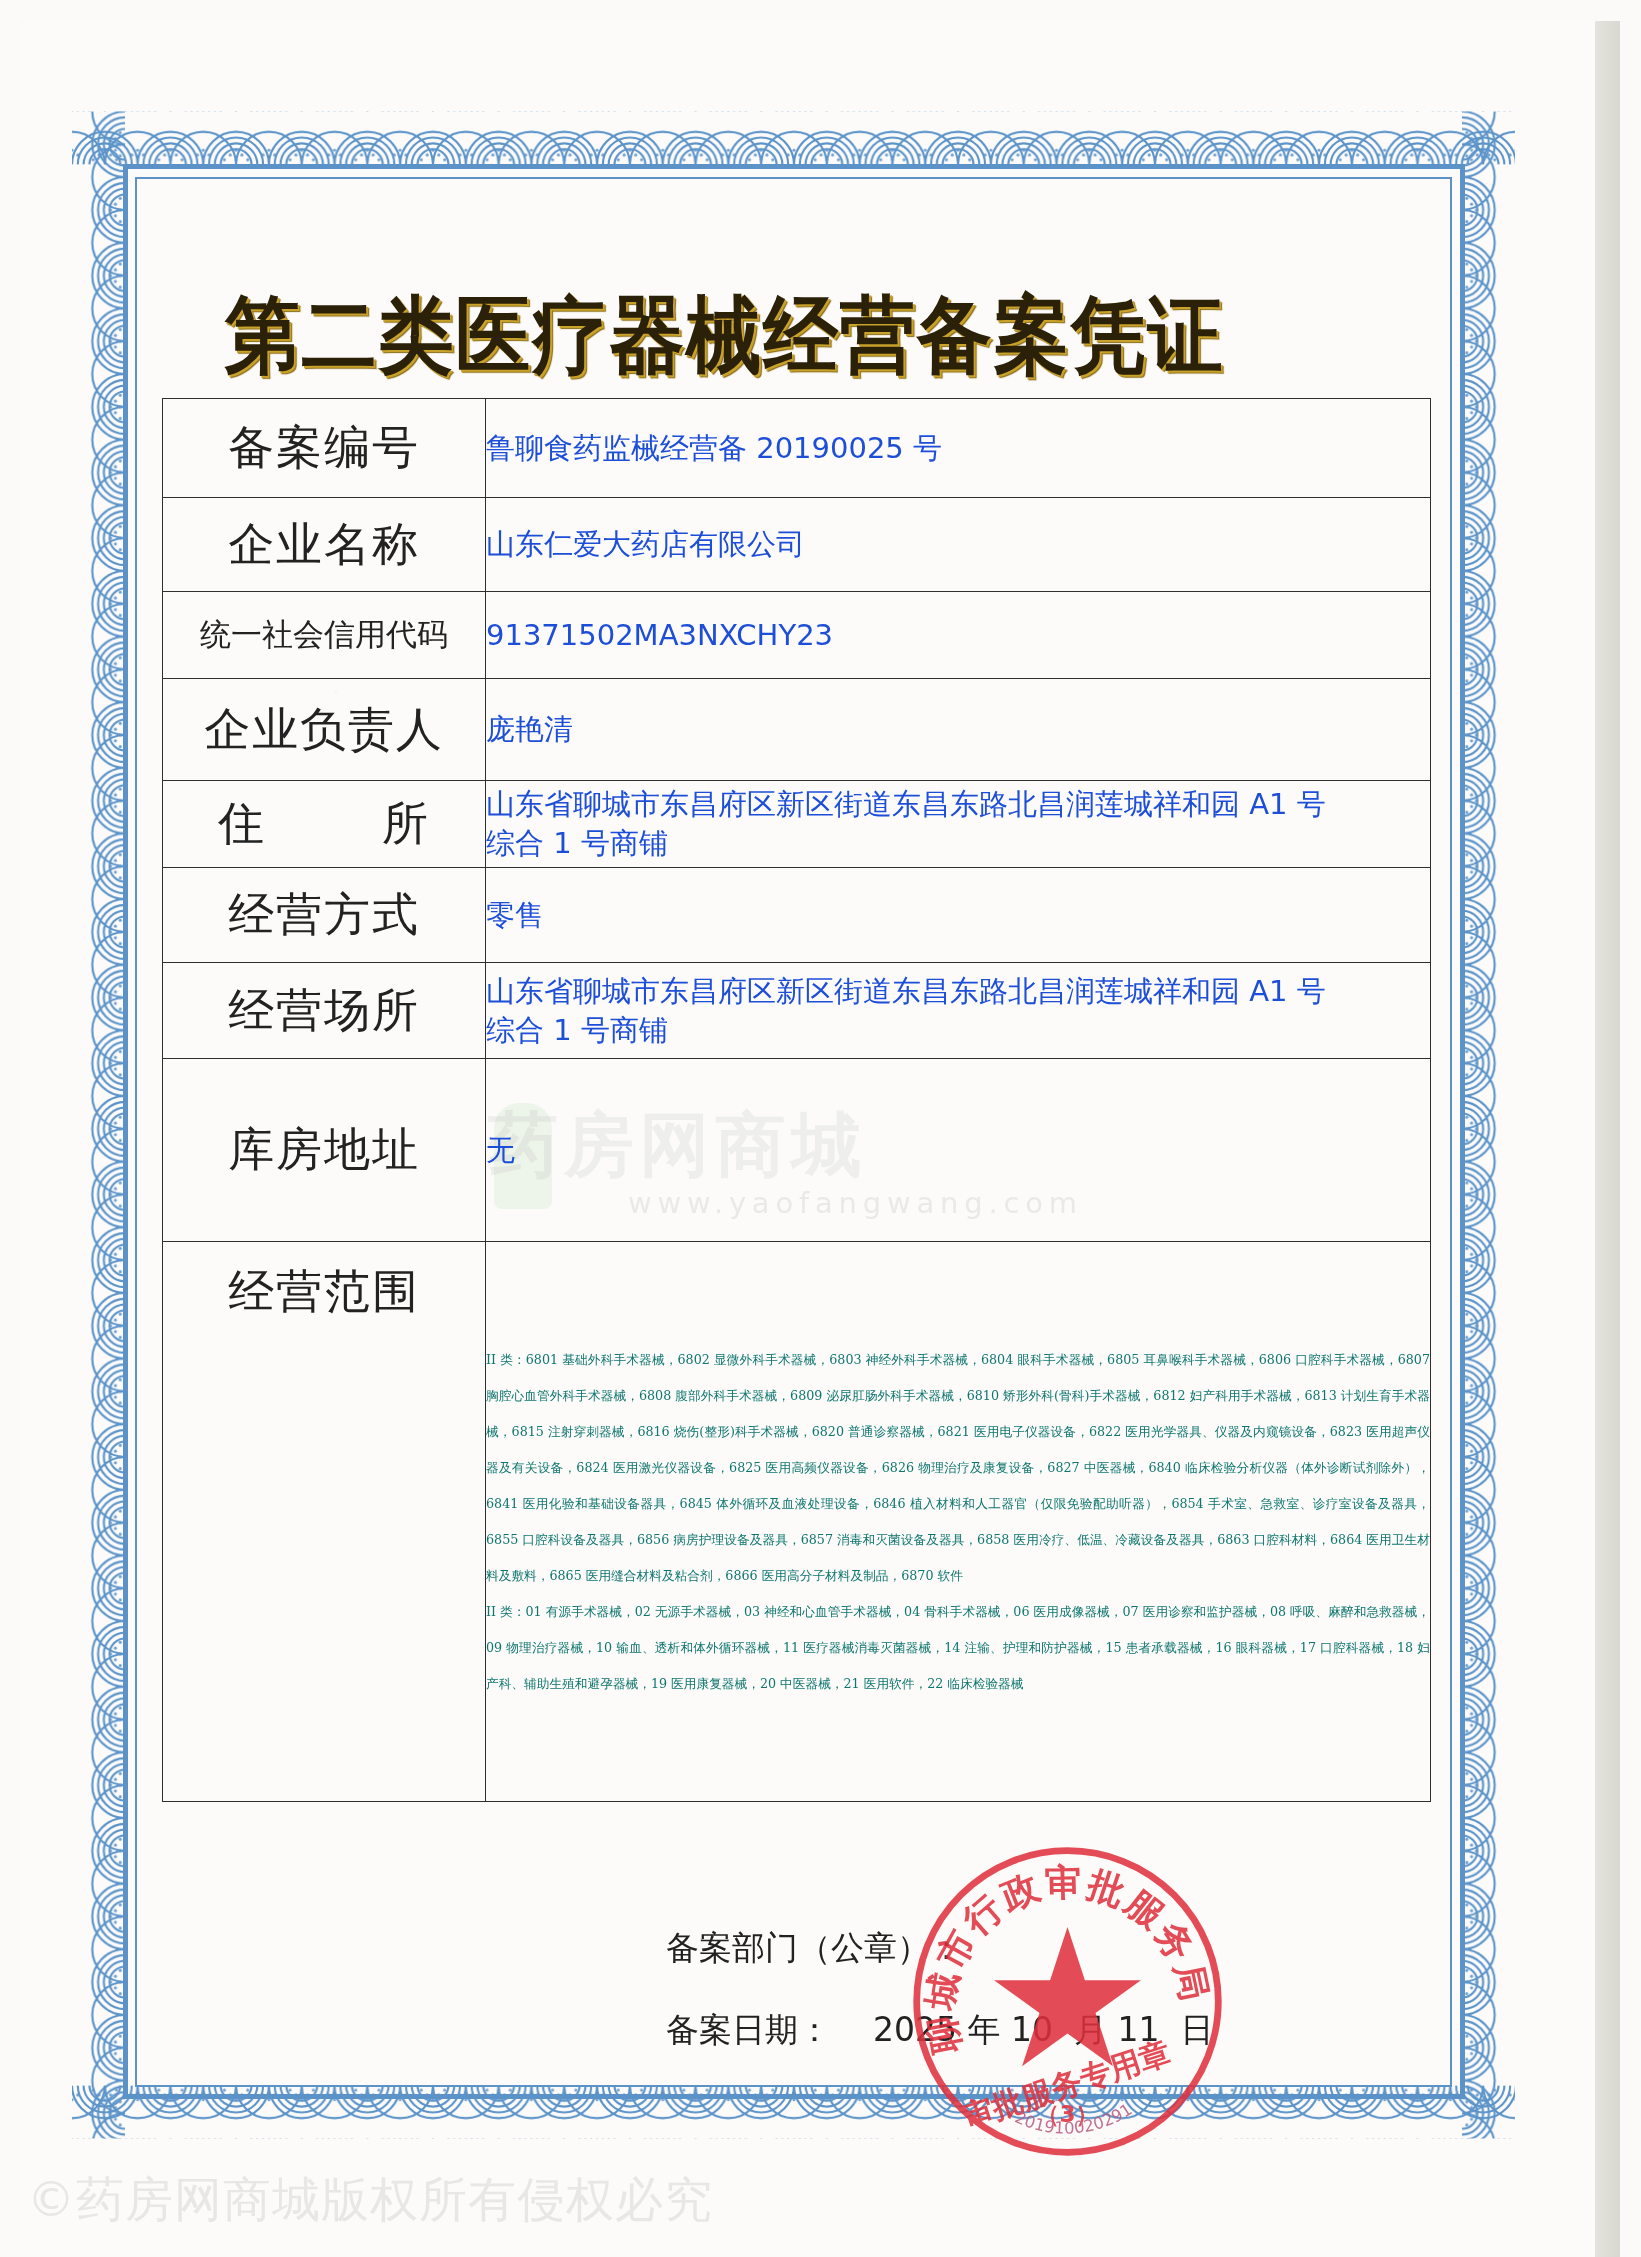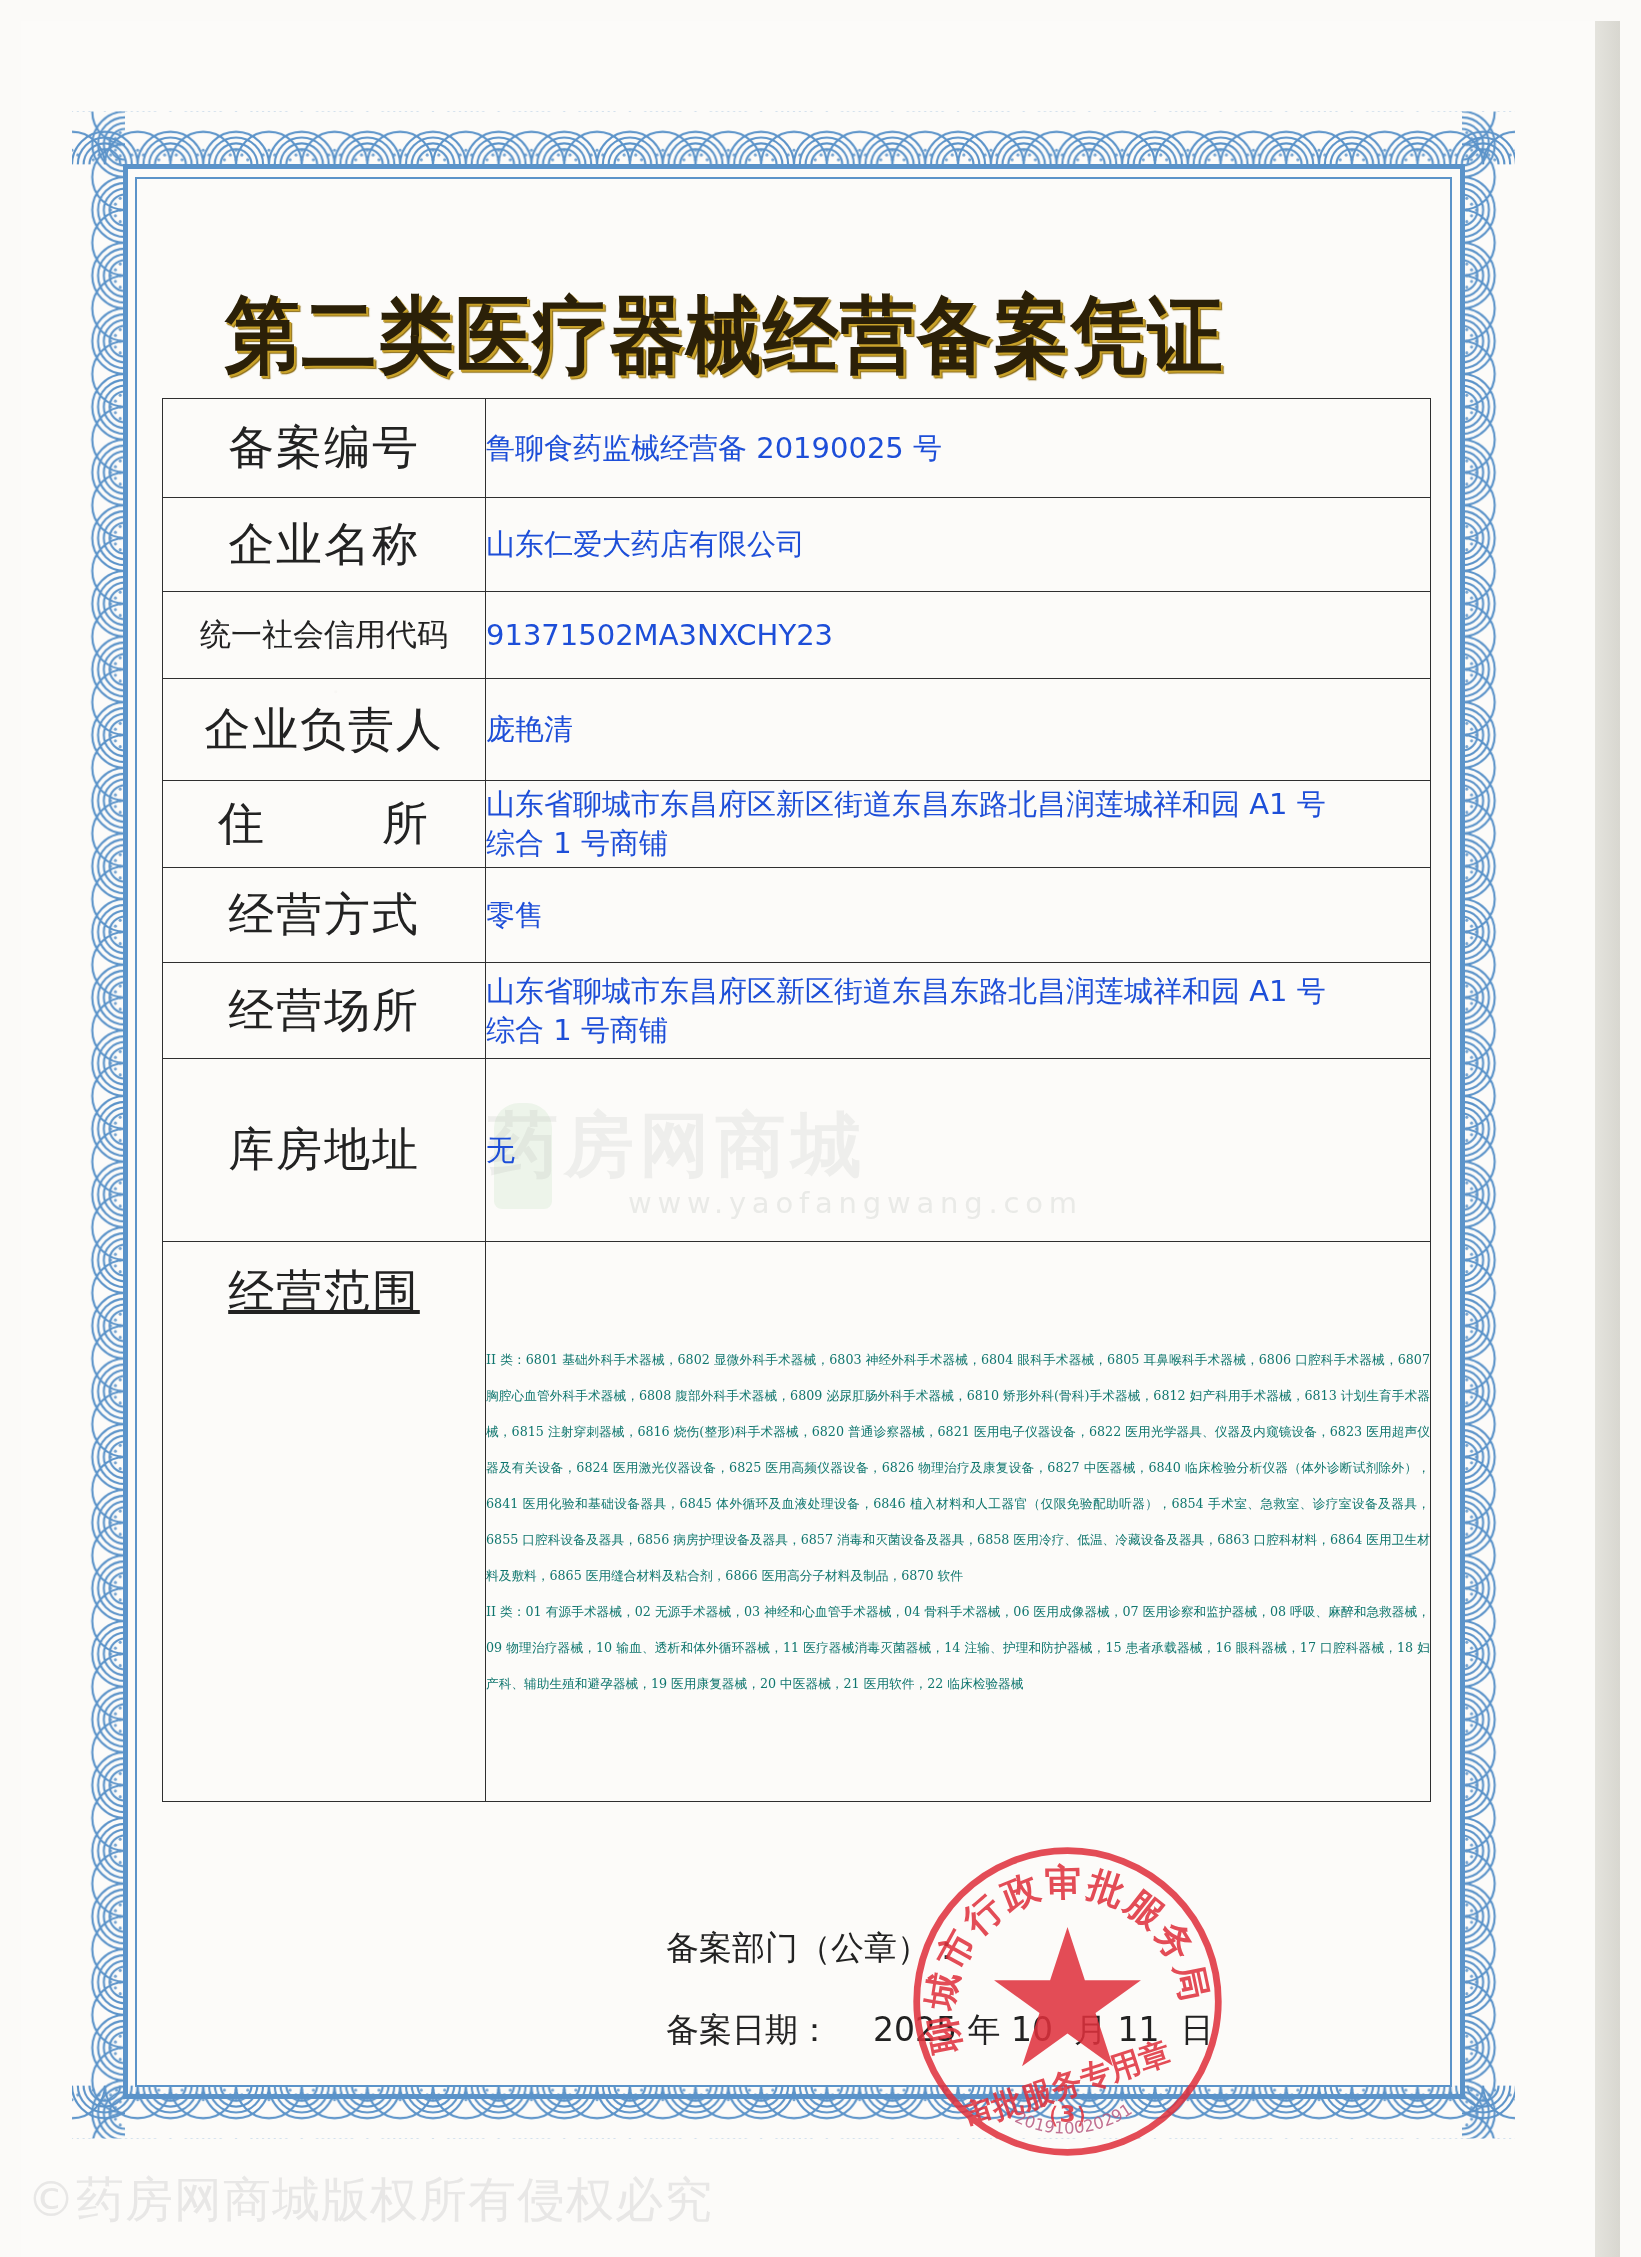--- a/index.html
+++ b/index.html
@@ -58,21 +58,21 @@
     padding-left: 21px;
     font-family: "DejaVu Sans", "Liberation Sans", sans-serif;
     font-size: 29px; color: #1d4ed8; line-height: 41px;
   }
   td.value.addr { padding-right: 9.7px; line-height: 39px; }
   td.scope { vertical-align: top; padding: 17.4px 19.3px 0 17.4px; }
   .scope-text {
     font-family: "DejaVu Serif", "Liberation Serif", serif;
     font-size: 12.7px; line-height: 36px; color: #0f766e; text-align: justify;
   }
-  td.label.top { vertical-align: top; padding-top: 19.3px; text-decoration: underline; }
+  td.label.top { vertical-align: top; padding-top: 19.3px; }
   .footer-line {
     position: absolute; left: 666px;
     font-family: "DejaVu Sans", "Liberation Sans", sans-serif;
     font-size: 33px; color: #222; white-space: pre;
   }
   .watermark-main {
     position: absolute; left: 488px; top: 1099px;
     font-family: "DejaVu Sans", "Liberation Sans", sans-serif;
     font-weight: bold; font-size: 70px; color: rgba(170,175,170,0.16);
     letter-spacing: 5.8px;

